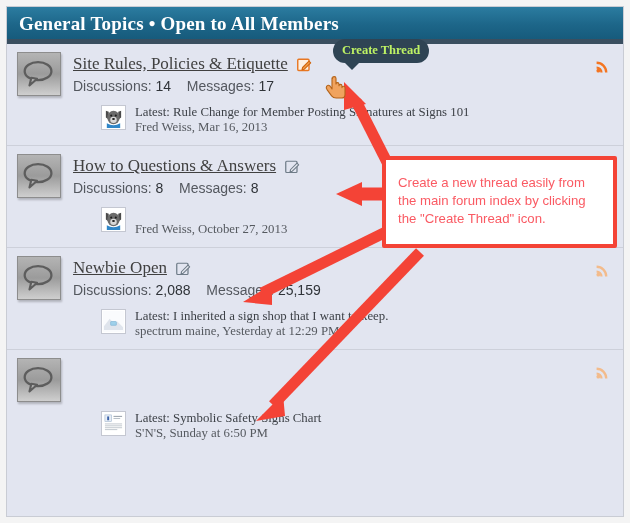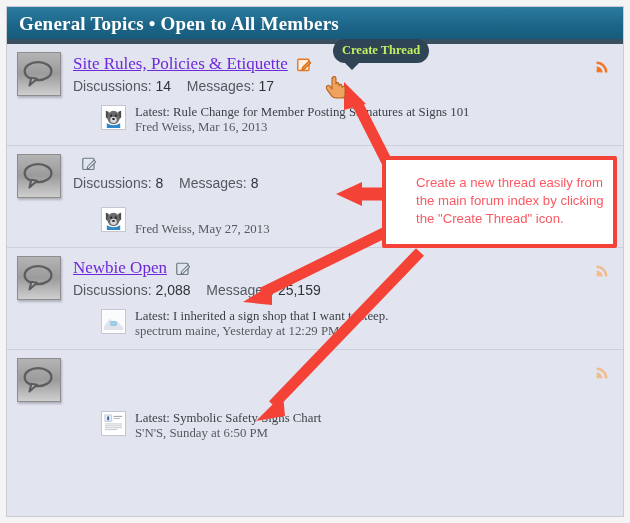--- a/index.html
+++ b/index.html
@@ -84,21 +84,21 @@
     box-shadow: 1px 2px 2px rgba(0,0,0,0.22);
     box-sizing: border-box;
   }
   .node-icon svg { display:block; width:100%; height:100%; }
 
   .row-text { flex: 1 1 auto; min-width: 0; padding-top: 2px;}
   .title-line { display: flex; align-items: center; }
   .forum-title {
     font-family: "Liberation Serif", serif;
     font-size: 17px;
-    color: #6d28d9;
+    color: #404040;
     white-space: nowrap;
   }
   .create-thread-icon {
     display: inline-block;
     margin-left: 9px;
     width: 15px;
     height: 15px;
     flex: 0 0 15px;
   }
   .create-thread-icon svg { display:block; }
@@ -199,21 +199,21 @@
     top: 156px;
     width: 235px;
     height: 92px;
     box-sizing: border-box;
     background: #ffffff;
     border: 4px solid #f44336;
     border-radius: 2px;
   }
   .callout-text {
     position: absolute;
-    left: 30px;
+    left: 12px;
     top: 14px;
     width: 205px;
     font-family: "Liberation Sans", sans-serif;
     font-size: 13.2px;
     line-height: 18px;
     color: #fa5a63;
   }
 </style>
 </head>
 <body>
@@ -291,20 +291,21 @@
       <div class="forum-row">
         <div class="row-top">
           <div class="node-icon">
             <svg viewBox="0 0 44 44">
               <ellipse cx="21" cy="19" rx="14" ry="9.5" fill="none" stroke="#5d5d5d" stroke-width="2.4"></ellipse>
               <path d="M14 26 L12 34 L20 27 Z" fill="#b0b0b0" stroke="#5d5d5d" stroke-width="2.2" stroke-linejoin="round"></path>
             </svg>
           </div>
           <div class="row-text">
             <div class="title-line">
+              <a class="forum-title" href="#">How to Questions &amp; Answers</a>
               <span class="create-thread-icon">
                 <svg width="15" height="15" viewBox="0 0 16 16">
                   <rect x="0.8" y="2.4" width="12" height="12" rx="1" fill="none" stroke="#6e7b87" stroke-width="1.3"></rect>
                   <path d="M6 11.2 L12.8 4.4 L14.6 6.2 L7.8 13 L5.4 13.6 Z" fill="#e4e7ef" stroke="#6e7b87" stroke-width="1.1" stroke-linejoin="round"></path>
                 </svg>
               </span>
             </div>
             <div class="stats">
               <span>Discussions: </span>
               <b>8</b>
@@ -331,21 +332,21 @@
               <ellipse cx="11" cy="13.5" rx="3.4" ry="3.2" fill="#d8d8d8"></ellipse>
               <circle cx="8.6" cy="9" r="1.1" fill="#1d1d1d"></circle>
               <circle cx="13.4" cy="9" r="1.1" fill="#1d1d1d"></circle>
               <ellipse cx="11" cy="12.6" rx="1.5" ry="1.1" fill="#1d1d1d"></ellipse>
               <path d="M4 17 q7 4 14 0 l0 5 l-14 0 Z" fill="#2f86c8"></path>
             </svg>
           </span>
           <span class="lp-text">
             <br>
             <span class="lp-meta">
-              <a href="#" style="color:#55595f;text-decoration:none;">Fred Weiss</a><span>, </span><span>May 27, 2013</span>
+              <a href="#" style="color:#55595f;text-decoration:none;">Fred Weiss</a><span>, </span><span>October 27, 2013</span>
             </span>
           </span>
         </div>
       </div>
 
       <div class="forum-row">
         <div class="row-top">
           <div class="node-icon">
             <svg viewBox="0 0 44 44">
               <ellipse cx="21" cy="19" rx="14" ry="9.5" fill="none" stroke="#5d5d5d" stroke-width="2.4"></ellipse>

